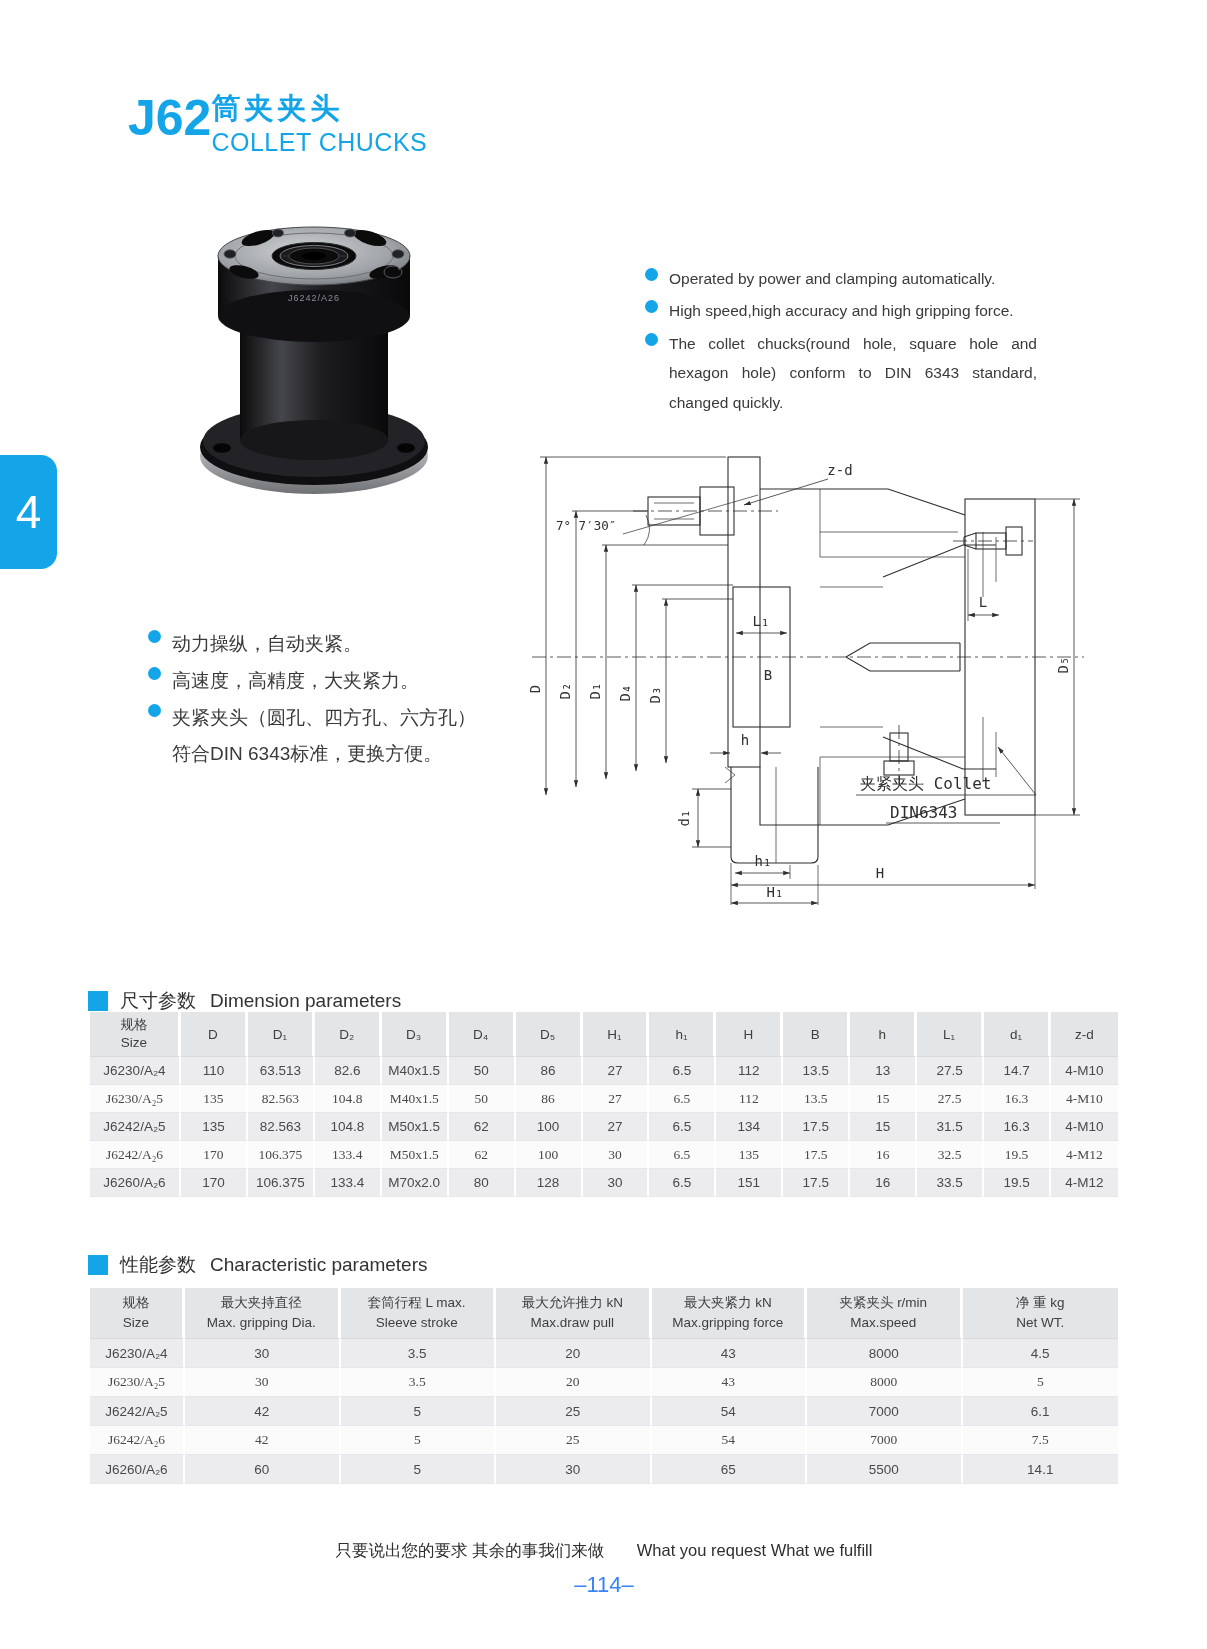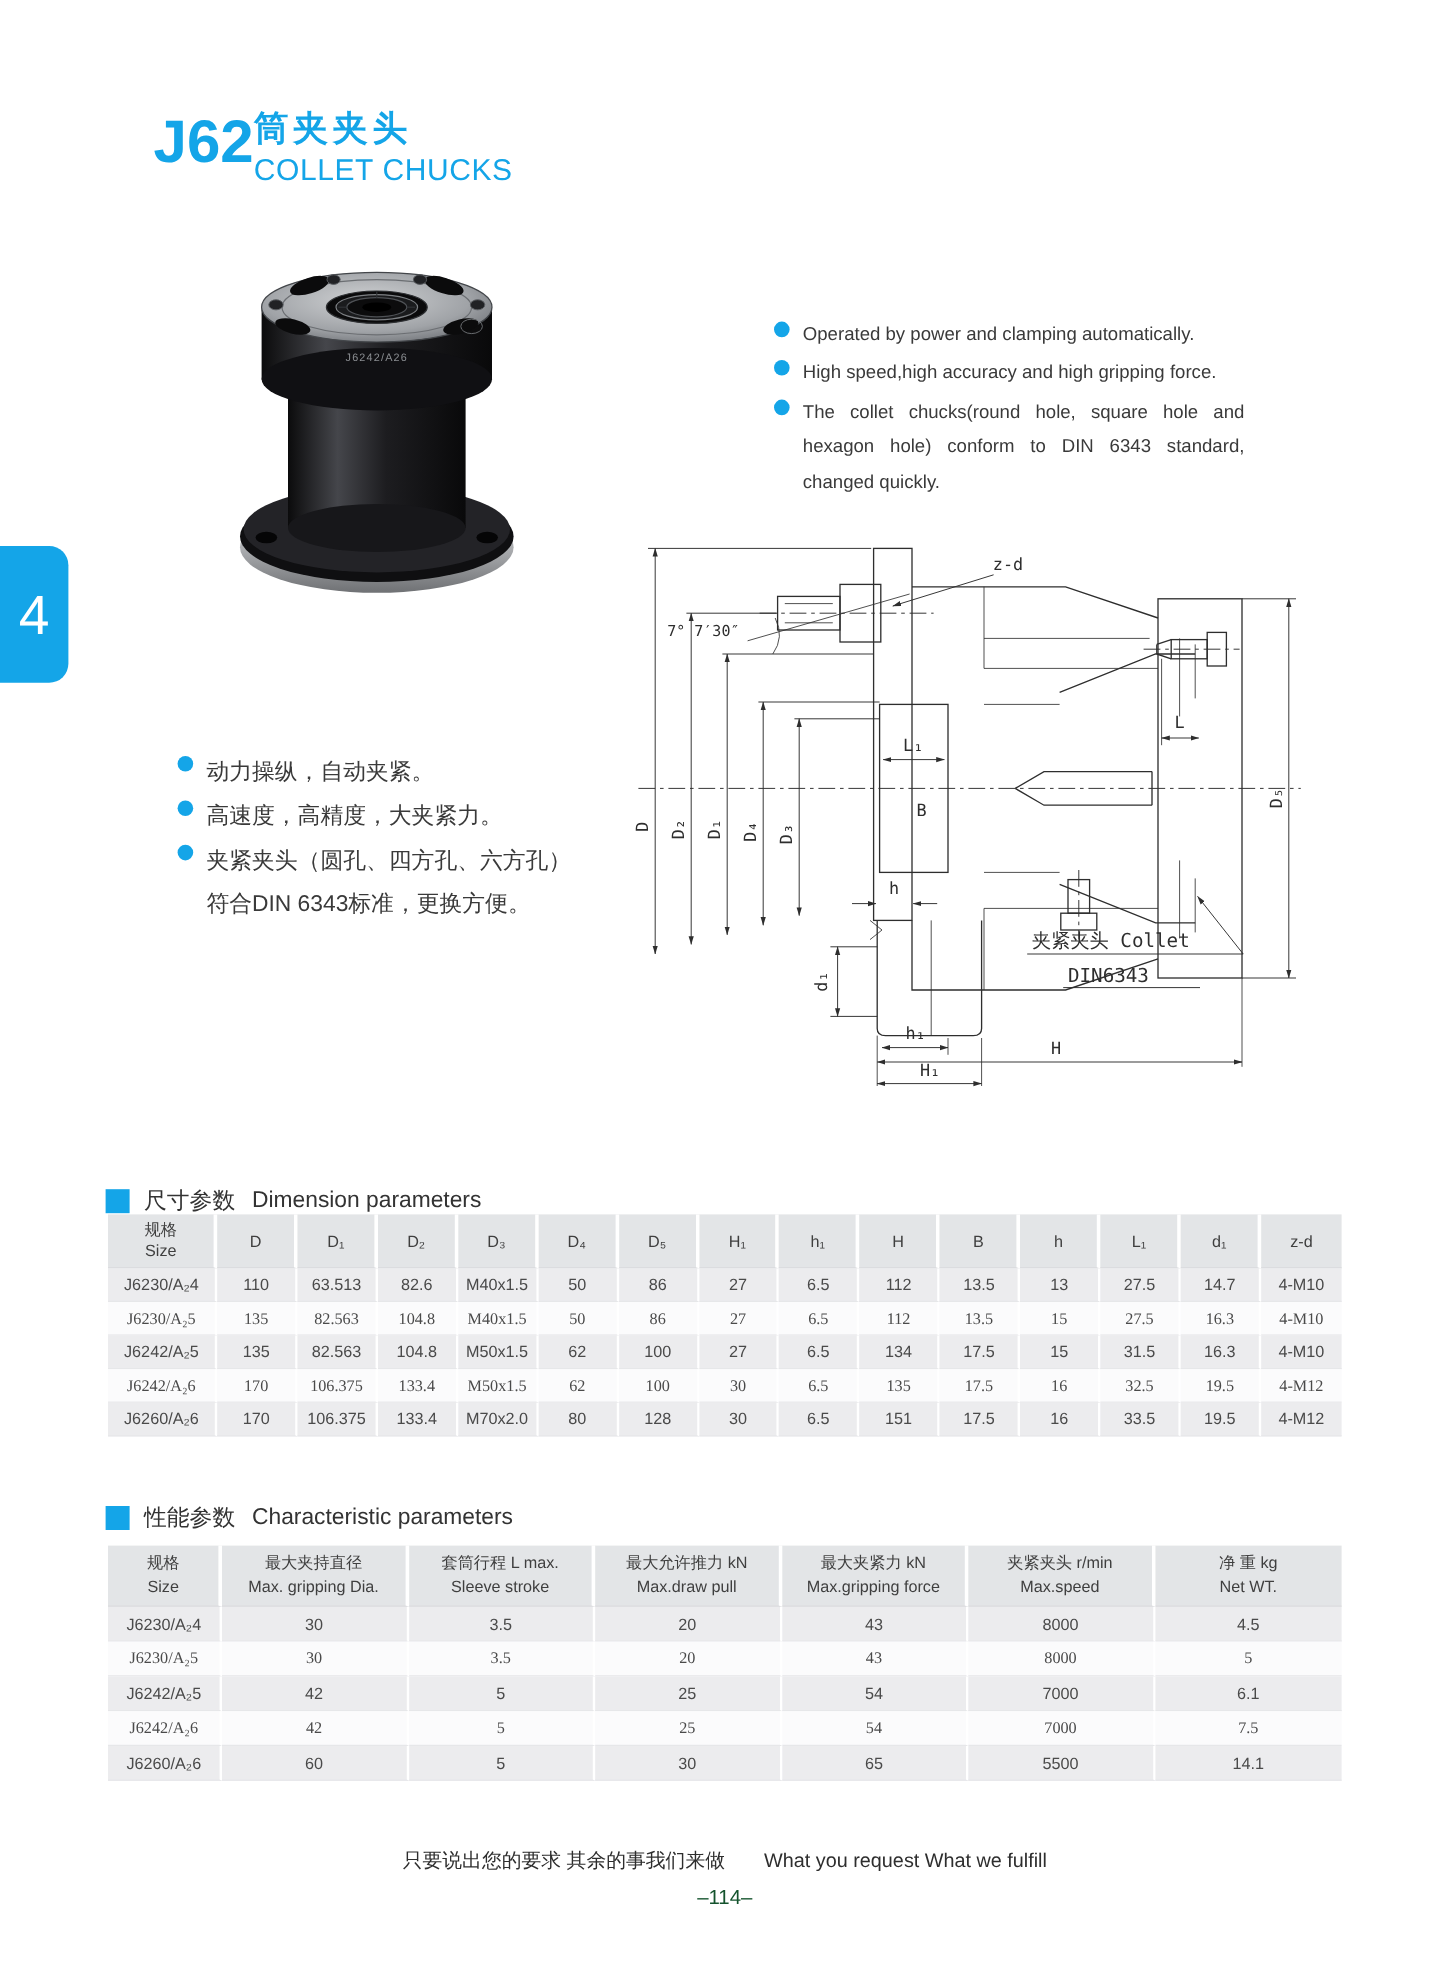--- a/index.html
+++ b/index.html
@@ -58,21 +58,21 @@
   .t-dim th div{line-height:1.35;}
   .t-char{top:1288px;}
   .t-char th{height:46px;}
   .t-char td{height:28px;}
   .t-char th:first-child,.t-char td:first-child{width:92px;}
   .t-char th div{line-height:1.5;}
 
   
   .slogan{position:absolute;left:90px;top:1540px;width:1028px;text-align:center;font-size:16.5px;color:#2e2e2e;}
   .slogan span{margin:0 14px;}
-  .pagenum{position:absolute;left:90px;top:1572px;width:1028px;text-align:center;font-size:17px;color:#14532d;}
+  .pagenum{position:absolute;left:90px;top:1572px;width:1028px;text-align:center;font-size:22px;color:#3b82f6;}
 </style>
 </head>
 <body>
 
 <div class="page">
 
   <div class="side-tab">4</div>
 
   <header class="title-row">
     <div class="model">J62</div>

